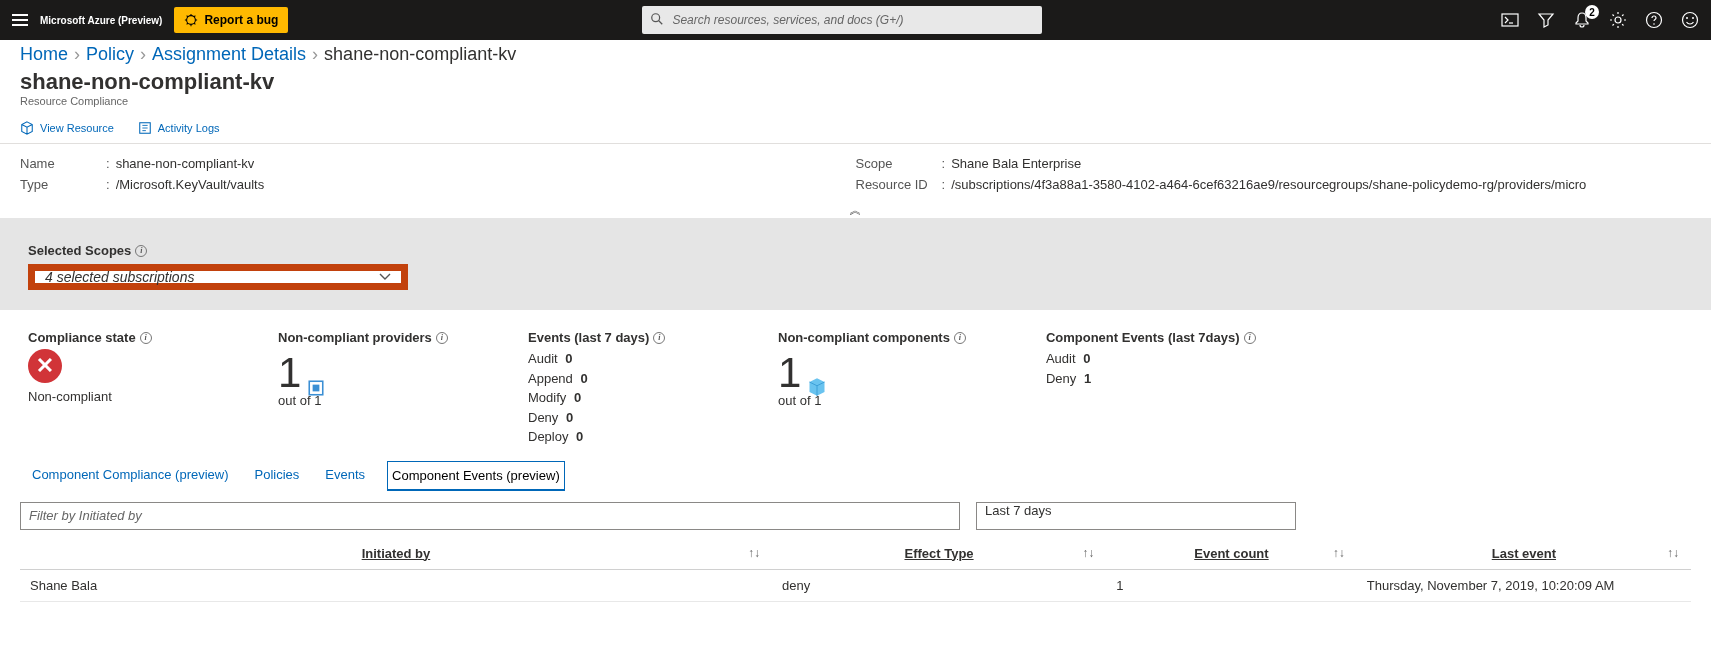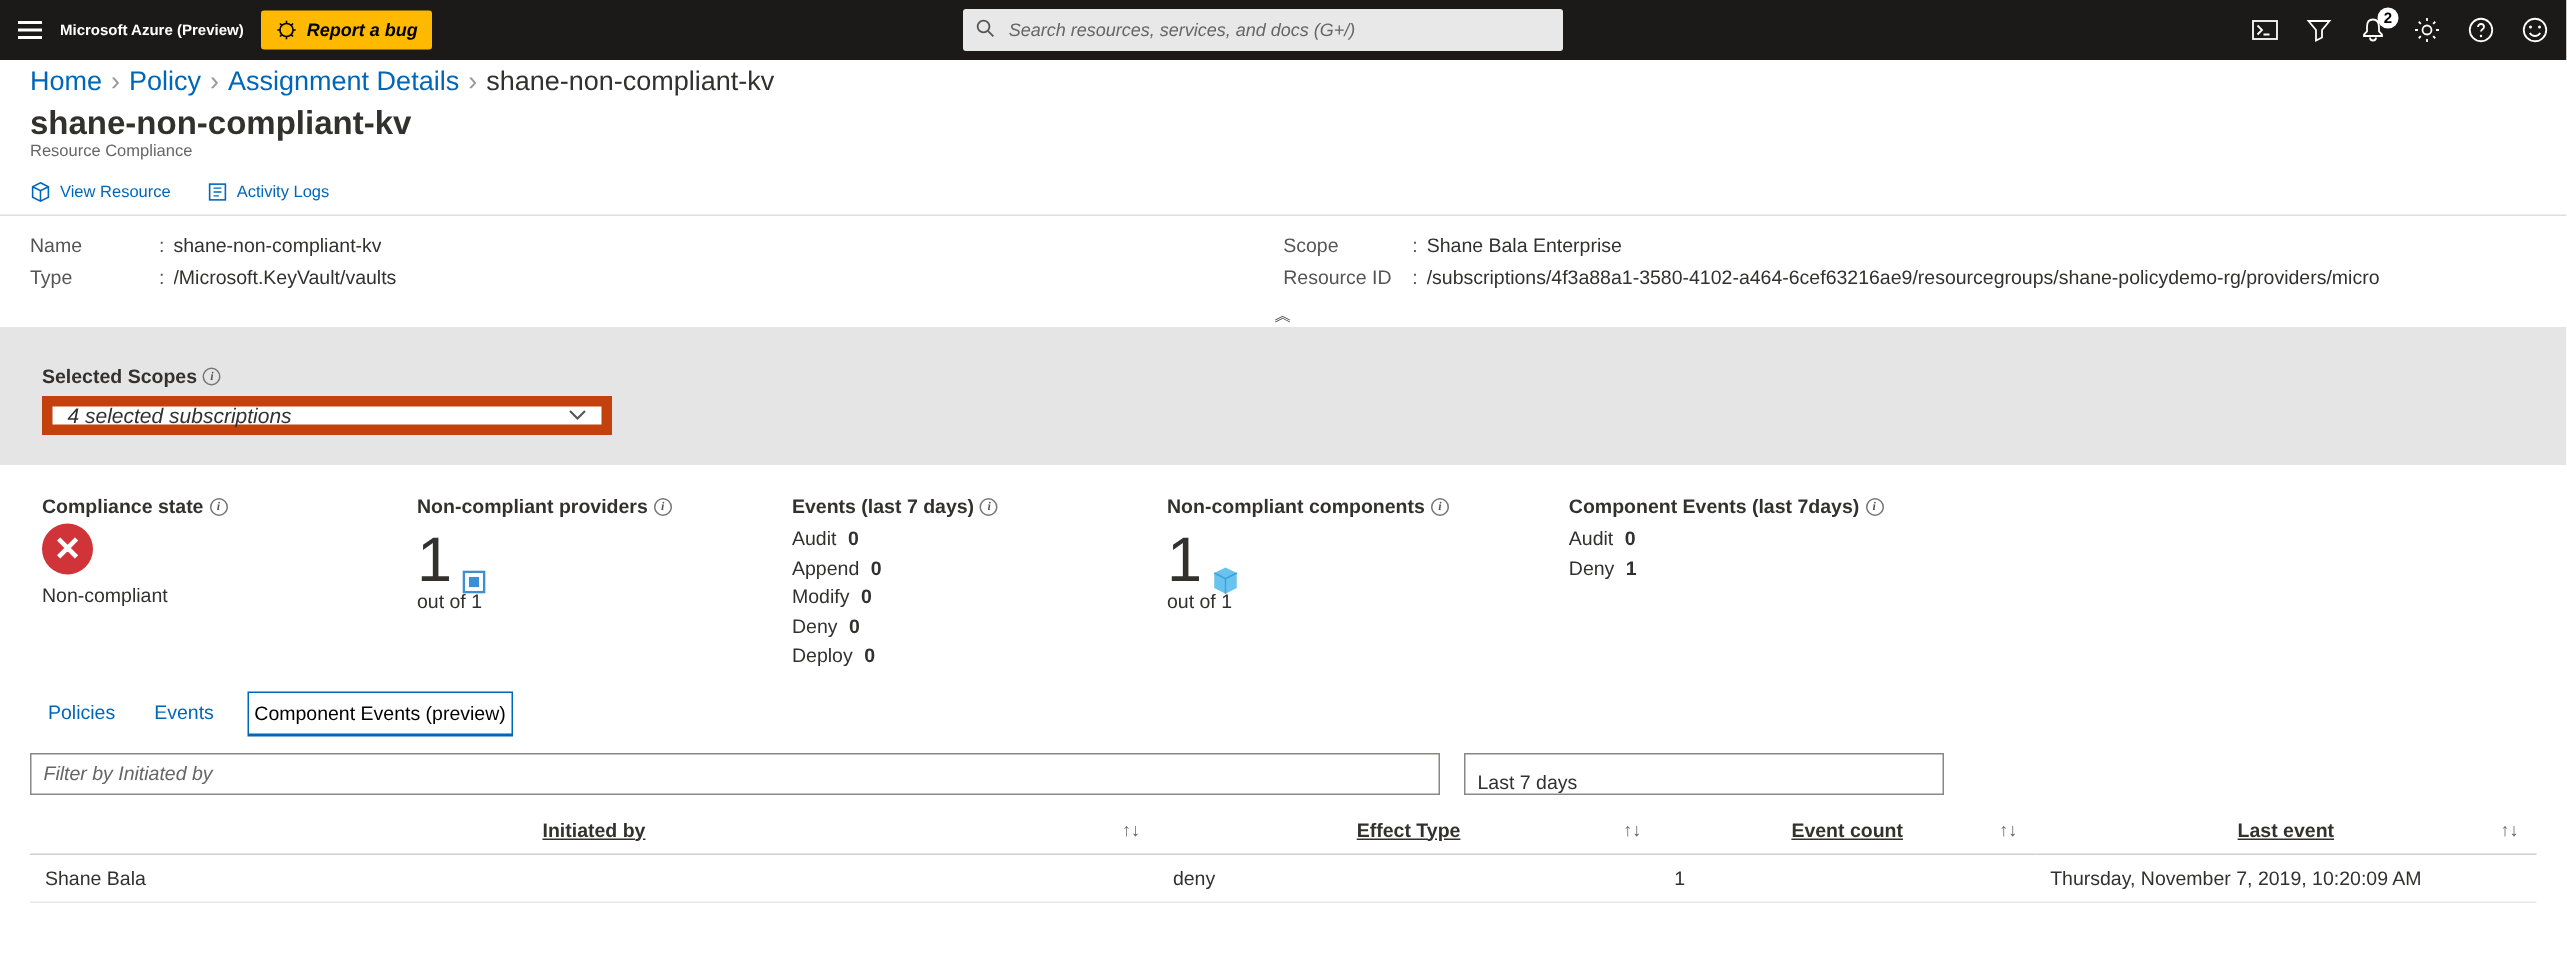--- a/index.html
+++ b/index.html
@@ -2,21 +2,21 @@
 <html><head>
   <meta charset="utf-8">
   <style>
     * { margin:0; padding:0; box-sizing:border-box; font-family: "Segoe UI", Arial, sans-serif; }
     body { background:#fff; color:#323130; font-size:13px; }
     
     .topbar { background:#1b1a19; color:#fff; height:40px; display:flex; align-items:center; padding:0 12px; gap:12px; }
     .hamburger { cursor:pointer; display:flex; flex-direction:column; gap:3px; }
     .hamburger span { display:block; width:16px; height:2px; background:#fff; }
     .brand { font-weight:600; font-size:10px; white-space:nowrap; }
-    .bug-btn { background:#ffb900; color:#000; border:none; height:26px; padding:0 10px; font-size:12px; font-weight:600; cursor:pointer; display:flex; align-items:center; gap:6px; border-radius:2px;font-style:italic; }
+    .bug-btn { background:#ffb900; color:#000; border:none; height:26px; padding:0 10px; font-size:12px; font-weight:600; cursor:pointer; display:flex; align-items:center; gap:6px; border-radius:2px; }
     .spacer-left { flex:0 0 330px; }
     .search-wrap { flex:0 0 400px; position:relative; }
     .search-wrap input { width:100%; height:28px; background:#e8e8e8; border:none; border-radius:2px; padding-left:30px; font-style:italic; font-size:12px; }
     .search-wrap .sicon { position:absolute; left:8px; top:6px; }
     .topbar-right { margin-left:auto; display:flex; align-items:center; gap:18px; }
     .topbar-right .icon { cursor:pointer; position:relative; }
     .badge { position:absolute; top:-6px; right:-8px; background:#fff; color:#000; border-radius:50%; font-size:10px; font-weight:600; height:14px; width:14px; display:flex; align-items:center; justify-content:center; }
     
     .breadcrumb { padding:4px 20px; font-size:18px; display:flex; align-items:center; gap:6px; }
     .breadcrumb a { color:#0067b8; text-decoration:none; cursor:pointer; }
@@ -49,21 +49,21 @@
     .event-rows span.v { font-weight:600; margin-left:4px; }
     .noncomp-icon { width:34px; height:34px; background:#d13438; border-radius:50%; color:#fff; display:flex; align-items:center; justify-content:center; font-size:22px; font-weight:700; }
     
     .tabs { display:flex; gap:18px; padding:0 28px; border-bottom:1px solid transparent; margin-top:6px; }
     .tab { padding:6px 4px; cursor:pointer; font-size:13px; color:#0067b8; }
     .tab.active { color:#000; border:1px solid #0067b8; border-bottom:2px solid #0067b8; }
     
     .filter-row { display:flex; gap:16px; padding:10px 20px 4px 20px; }
     .filter-row input, .filter-row .timerange { height:28px; border:1px solid #8a8886; padding:0 8px; font-size:13px; background:#fff; font-style:normal; }
     .filter1 { width:940px; }
-    .timerange { width:320px; display:flex; align-items:flex-end; cursor:pointer; }
+    .timerange { width:320px; display:flex; align-items:flex-start; cursor:pointer; }
     table { width:calc(100% - 40px); margin:4px 20px; border-collapse:collapse; font-size:13px; }
     th { text-align:center; font-weight:600; padding:8px 10px; border-bottom:1px solid #d0d0d0; position:relative;text-decoration:underline; }
     th .sort { position:absolute; right:12px; top:8px; color:#666; font-size:12px; }
     td { padding:8px 10px; border-bottom:1px solid #e8e8e8; }
     .info-circ { display:inline-flex; border:1px solid #777; border-radius:50%; width:12px; height:12px; align-items:center; justify-content:center; font-size:8px; font-family:Georgia, serif; font-style:italic; color:#555; }
     svg { display:block; }
     ::placeholder { color:#666; font-style:italic; }
   </style>
 </head>
 <body>
@@ -279,20 +279,21 @@
         <span class="info-circ">i</span>
       </div>
     <div class="event-rows" id="ev2">
         <div><span>Audit</span> <span class="v">0</span></div>
         <div><span>Deny</span> <span class="v">1</span></div>
       </div>
   </div>
 </div>
 
 <div class="tabs" id="tabstrip">
+    <div class="tab">Component Compliance (preview)</div>
     <div class="tab">Policies</div>
     <div class="tab">Events</div>
     <div class="tab active">Component Events (preview)</div>
   </div>
 
 <div class="filter-row">
   <input type="text" class="filter1" placeholder="Filter by Initiated by" style="">
   <div class="timerange">
     <span>Last 7 days</span>
   </div>

